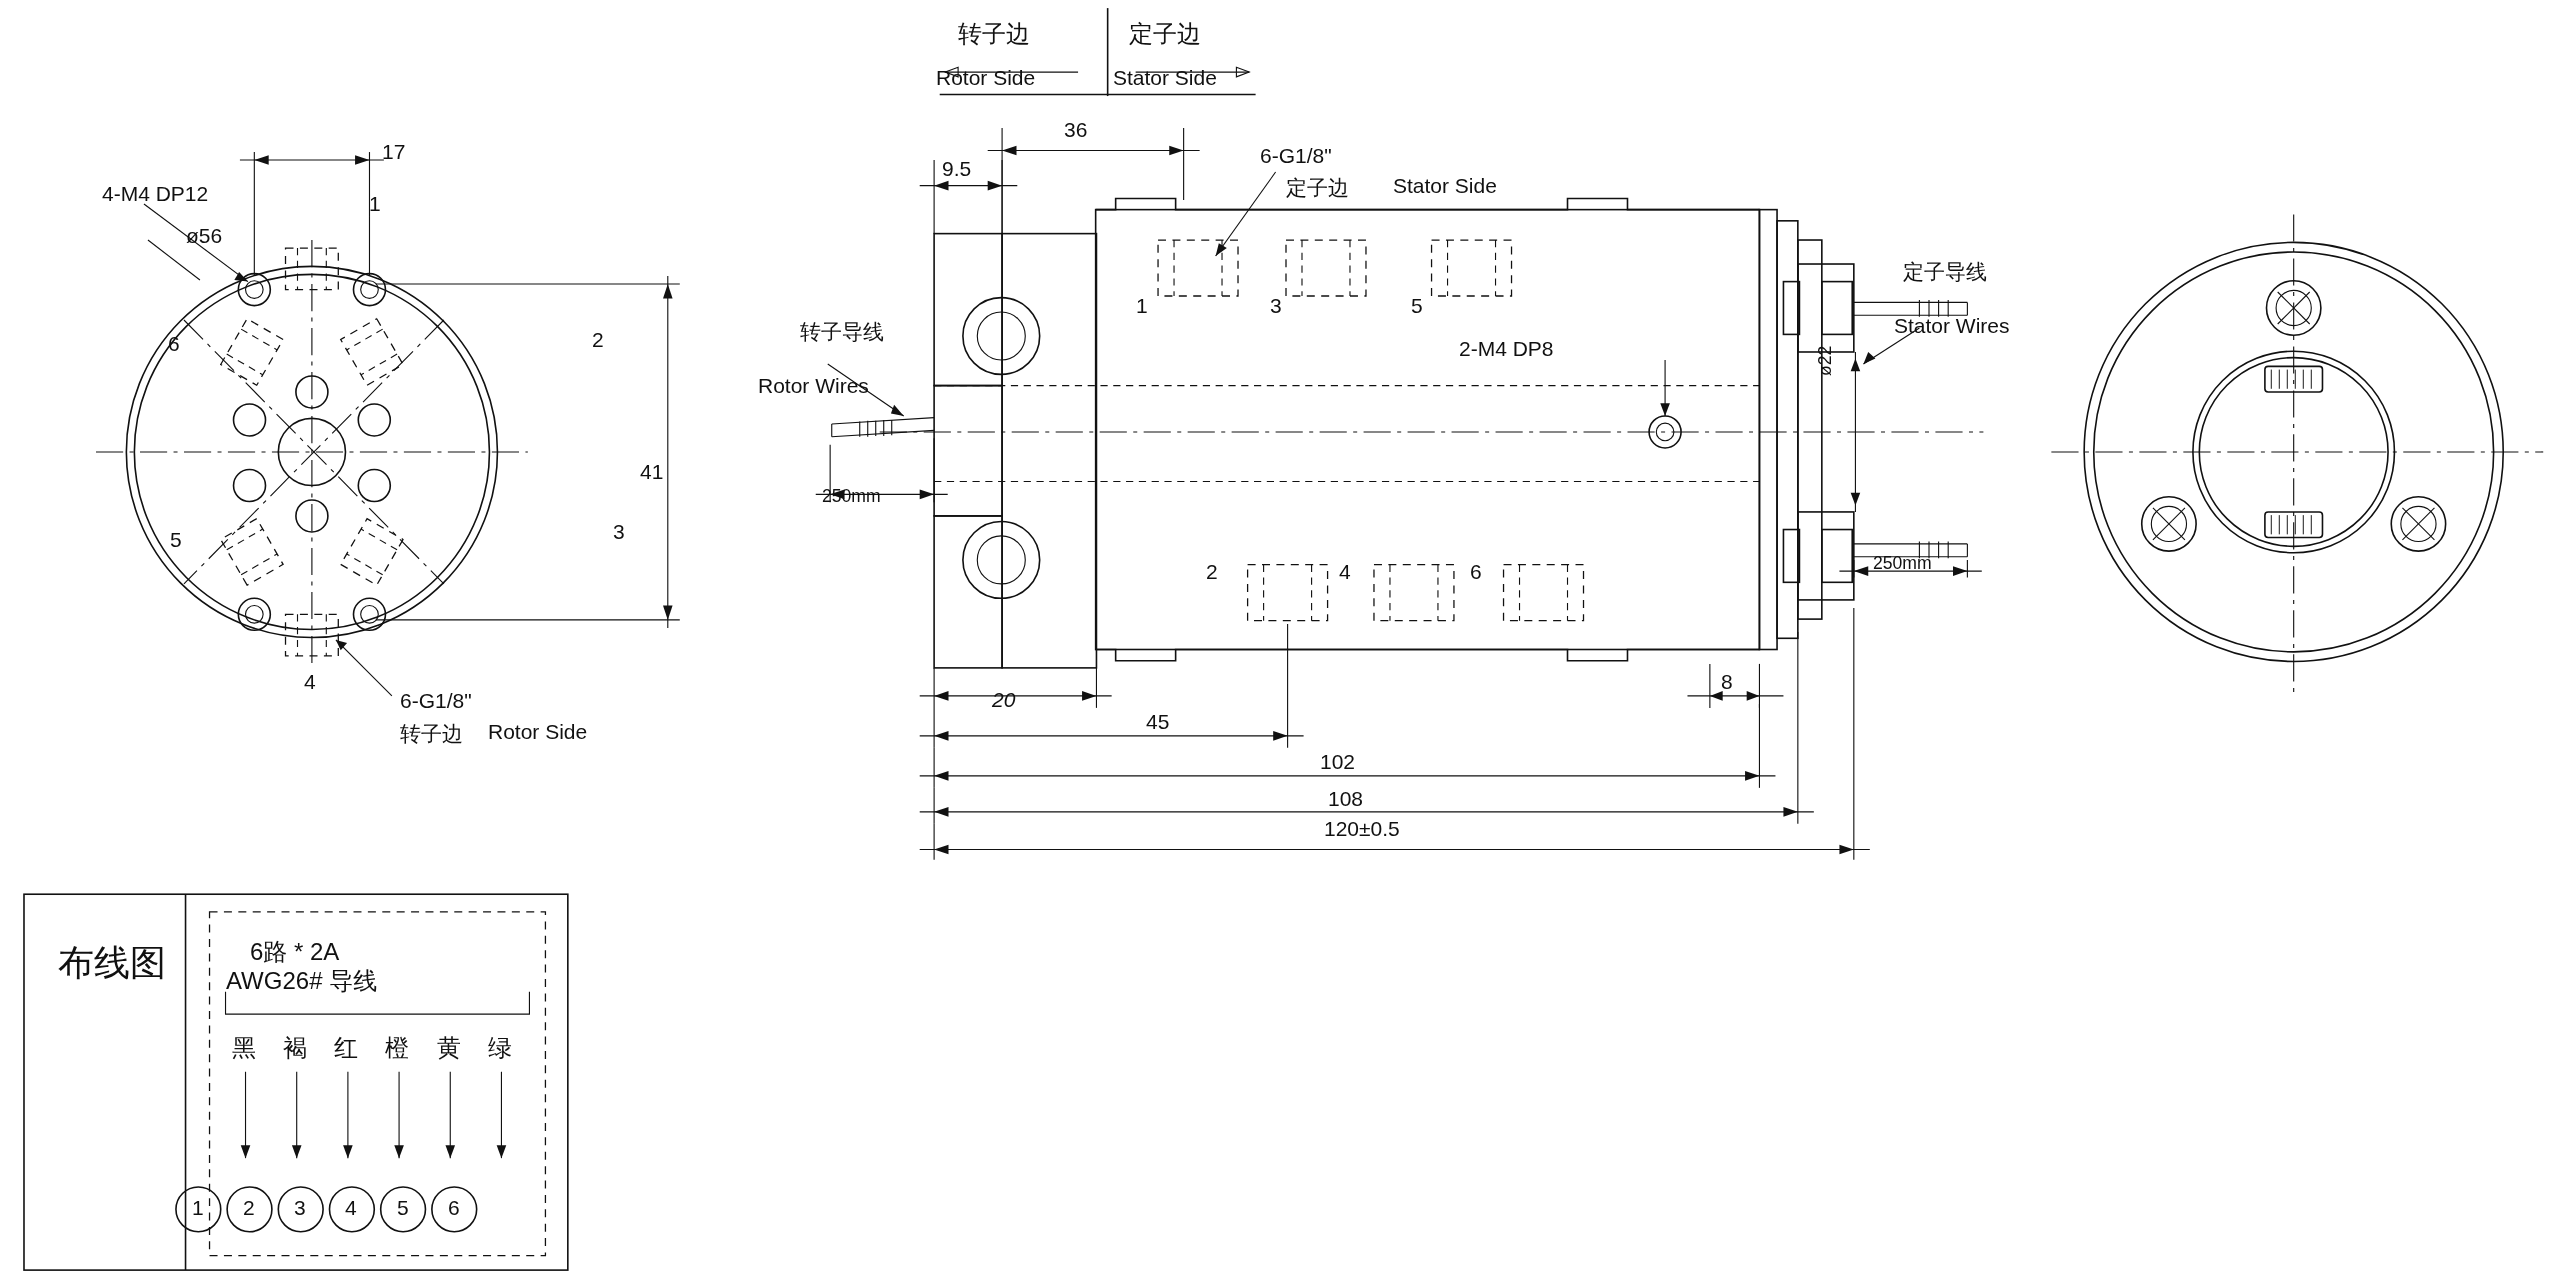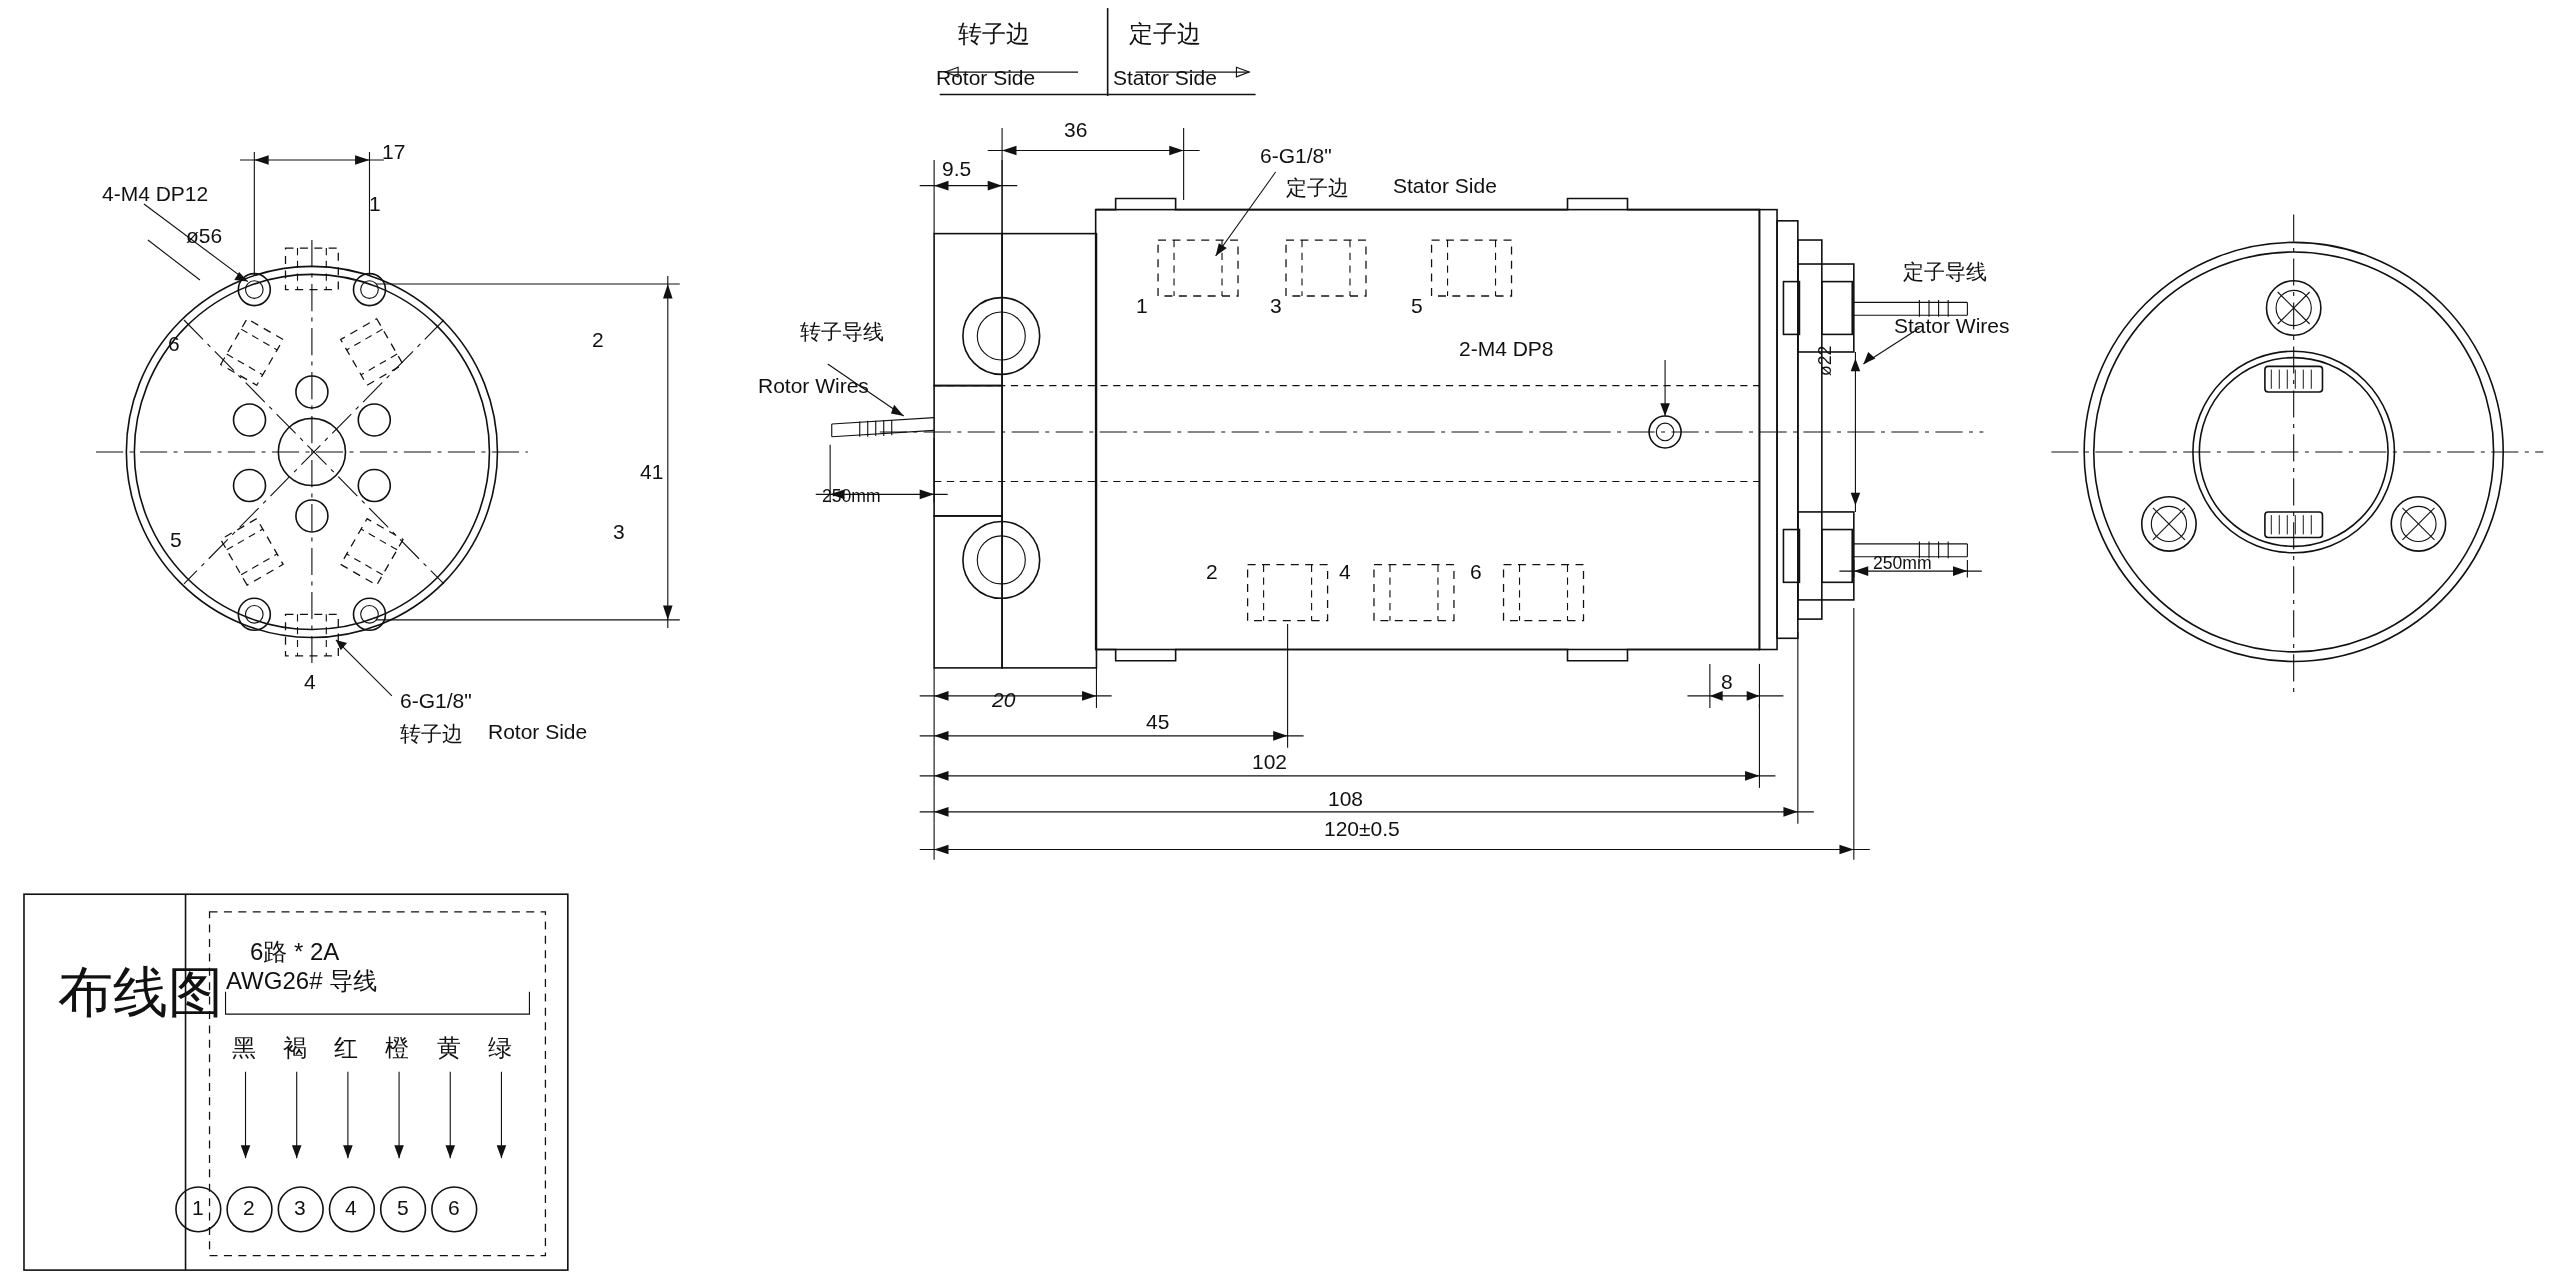--- a/index.html
+++ b/index.html
@@ -374,42 +374,42 @@
 <div class="lbl" style="left:613px;top:520px;">3</div>
 <div class="lbl" style="left:304px;top:670px;">4</div>
 <div class="lbl" style="left:170px;top:528px;">5</div>
 <div class="lbl" style="left:168px;top:332px;">6</div>
 
 <div class="lbl" style="left:942px;top:157px;">9.5</div>
 <div class="lbl" style="left:1064px;top:118px;">36</div>
 <div class="lbl" style="left:992px;top:688px;font-style:italic;">20</div>
 <div class="lbl" style="left:1146px;top:710px;">45</div>
 <div class="lbl" style="left:1721px;top:670px;">8</div>
-<div class="lbl" style="left:1252px;top:750px;text-align:center;">102</div>
+<div class="lbl" style="left:1320px;top:750px;text-align:center;">102</div>
 <div class="lbl" style="left:1328px;top:787px;">108</div>
 <div class="lbl" style="left:1324px;top:817px;">120±0.5</div>
 <div class="lbl sm" style="left:1815px;top:376px;transform:rotate(-90deg);transform-origin:left top;">ø22</div>
 <div class="lbl" style="left:1260px;top:144px;">6-G1/8"</div>
 <div class="lbl cn" style="left:1286px;top:174px;">定子边</div>
 <div class="lbl" style="left:1393px;top:174px;">Stator Side</div>
 <div class="lbl" style="left:1459px;top:337px;">2-M4  DP8</div>
 <div class="lbl cn" style="left:800px;top:318px;">转子导线</div>
 <div class="lbl" style="left:758px;top:374px;">Rotor Wires</div>
 <div class="lbl cn" style="left:1903px;top:258px;">定子导线</div>
 <div class="lbl" style="left:1894px;top:314px;">Stator Wires</div>
 <div class="lbl sm" style="left:822px;top:486px;">250mm</div>
 <div class="lbl sm" style="left:1873px;top:553px;">250mm</div>
 <div class="lbl" style="left:1136px;top:294px;">1</div>
 <div class="lbl" style="left:1270px;top:294px;">3</div>
 <div class="lbl" style="left:1411px;top:294px;">5</div>
 <div class="lbl" style="left:1206px;top:560px;">2</div>
 <div class="lbl" style="left:1339px;top:560px;">4</div>
 <div class="lbl" style="left:1470px;top:560px;">6</div>
 
-<div class="lbl" style="left:58px;top:944px;width:104px;font-size:55px;line-height:1.05;text-align:center;margin-top:20px;">布线图</div>
+<div class="lbl" style="left:58px;top:944px;width:104px;font-size:36px;line-height:1.05;text-align:center;">布线图</div>
 <div class="lbl big" style="left:250px;top:921px;margin-top:15px;">6路 * 2A</div>
 <div class="lbl big" style="left:226px;top:965px;">AWG26# 导线</div>
 
 <div class="lbl cn big" style="left:232px;top:1032px;">黑</div>
 <div class="lbl cn big" style="left:283px;top:1032px;">褐</div>
 <div class="lbl cn big" style="left:334px;top:1032px;">红</div>
 <div class="lbl cn big" style="left:385px;top:1032px;">橙</div>
 <div class="lbl cn big" style="left:437px;top:1032px;">黄</div>
 <div class="lbl cn big" style="left:488px;top:1032px;">绿</div>
 

